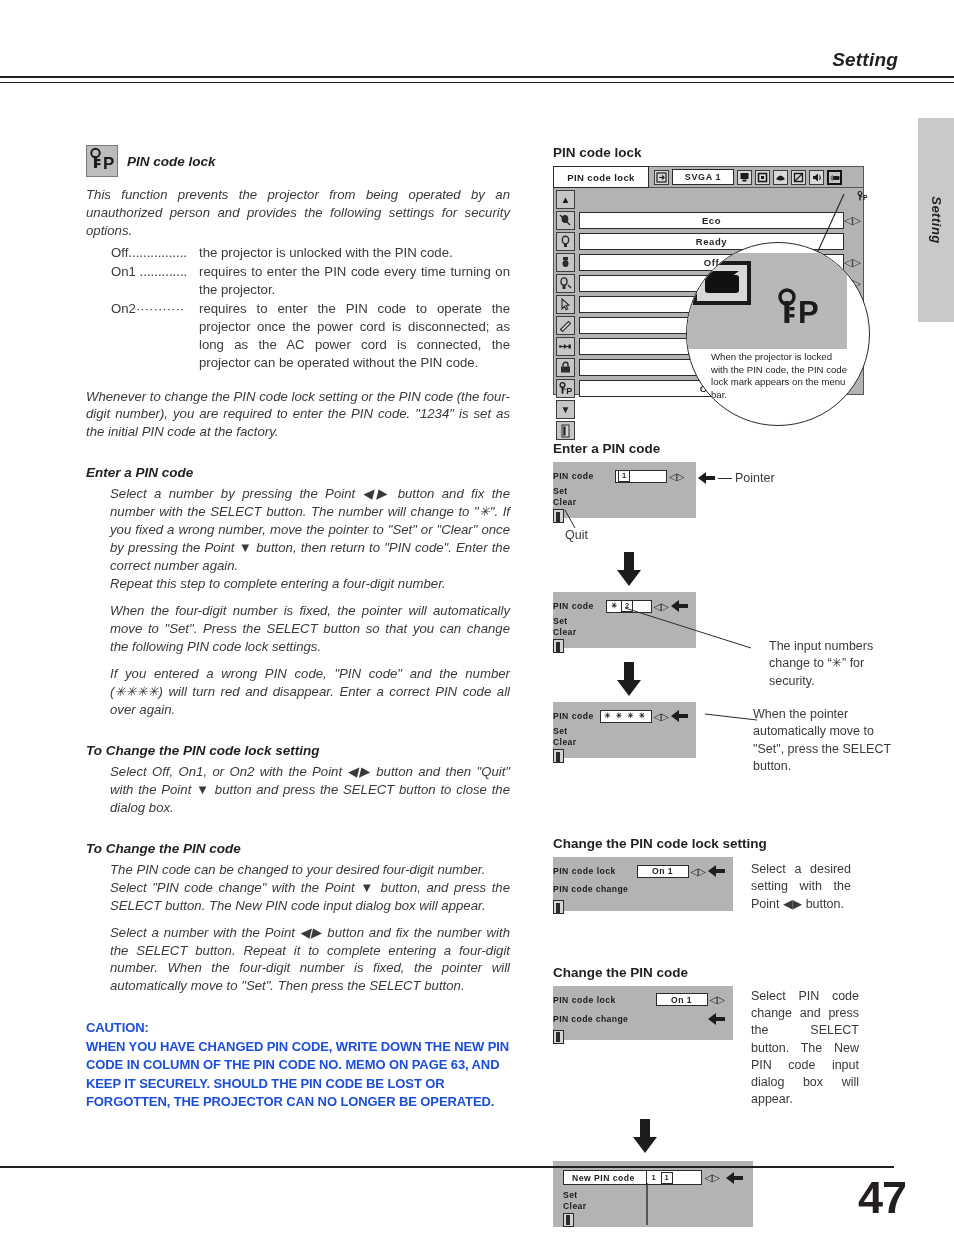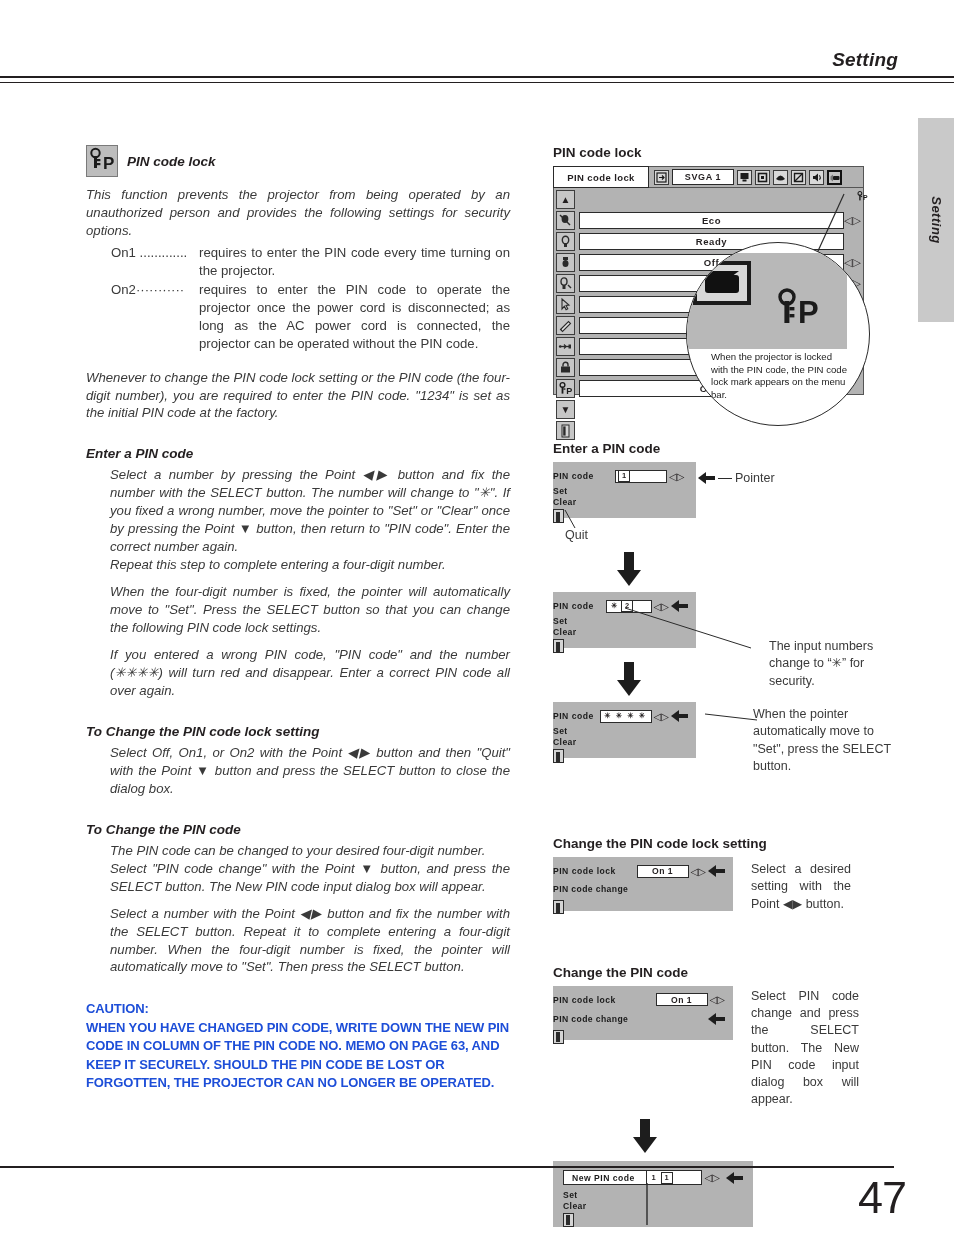--- a/index.html
+++ b/index.html
@@ -32,21 +32,21 @@
     letter-spacing:.5px;
   }
 
   
   #footer-rule{
     position:absolute;left:0;right:60px;top:1166px;height:0;
     border-top:2.5px solid #231f20;
   }
   #page-number{
     position:absolute;right:48px;top:1172px;
-    font-size:45px;font-weight:normal;letter-spacing:-1px;
+    font-size:45px;font-weight:bold;letter-spacing:-1px;
   }
 
   
   .col-left{position:absolute;left:86px;top:145px;width:424px;}
   .col-right{position:absolute;left:553px;top:145px;width:345px;}
 
   
   .sec-head{
     font-size:13.5px;font-weight:bold;font-style:italic;margin:0 0 5px 0;
   }
@@ -202,20 +202,24 @@
           <rect x="10" y="17" width="3.4" height="2.2" fill="#1b1b1b"></rect>
           <text x="16" y="23" font-family="Liberation Sans, sans-serif" font-size="17" font-weight="bold" fill="#1b1b1b">P</text>
         </svg>
       </span>
       <span class="sec-head" style="margin:0">PIN code lock</span>
     </div>
 
     <p class="para">This function prevents the projector from being operated by an unauthorized person and provides the following settings for security options.</p>
 
     <div class="deflist">
+      <div class="defrow" style="margin-bottom:1px">
+        <span class="defterm">Off................</span>
+        <span class="defbody">the projector is unlocked with the PIN code.</span>
+      </div>
       <div class="defrow" style="margin-bottom:1px">
         <span class="defterm">On1 .............</span>
         <span class="defbody">requires to enter the PIN code every time turning on the projector.</span>
       </div>
       <div class="defrow">
         <span class="defterm">On2···········</span>
         <span class="defbody">requires to enter the PIN code to operate the projector once the power cord is disconnected; as long as the AC power cord is connected, the projector can be operated without the PIN code.</span>
       </div>
     </div>
 

